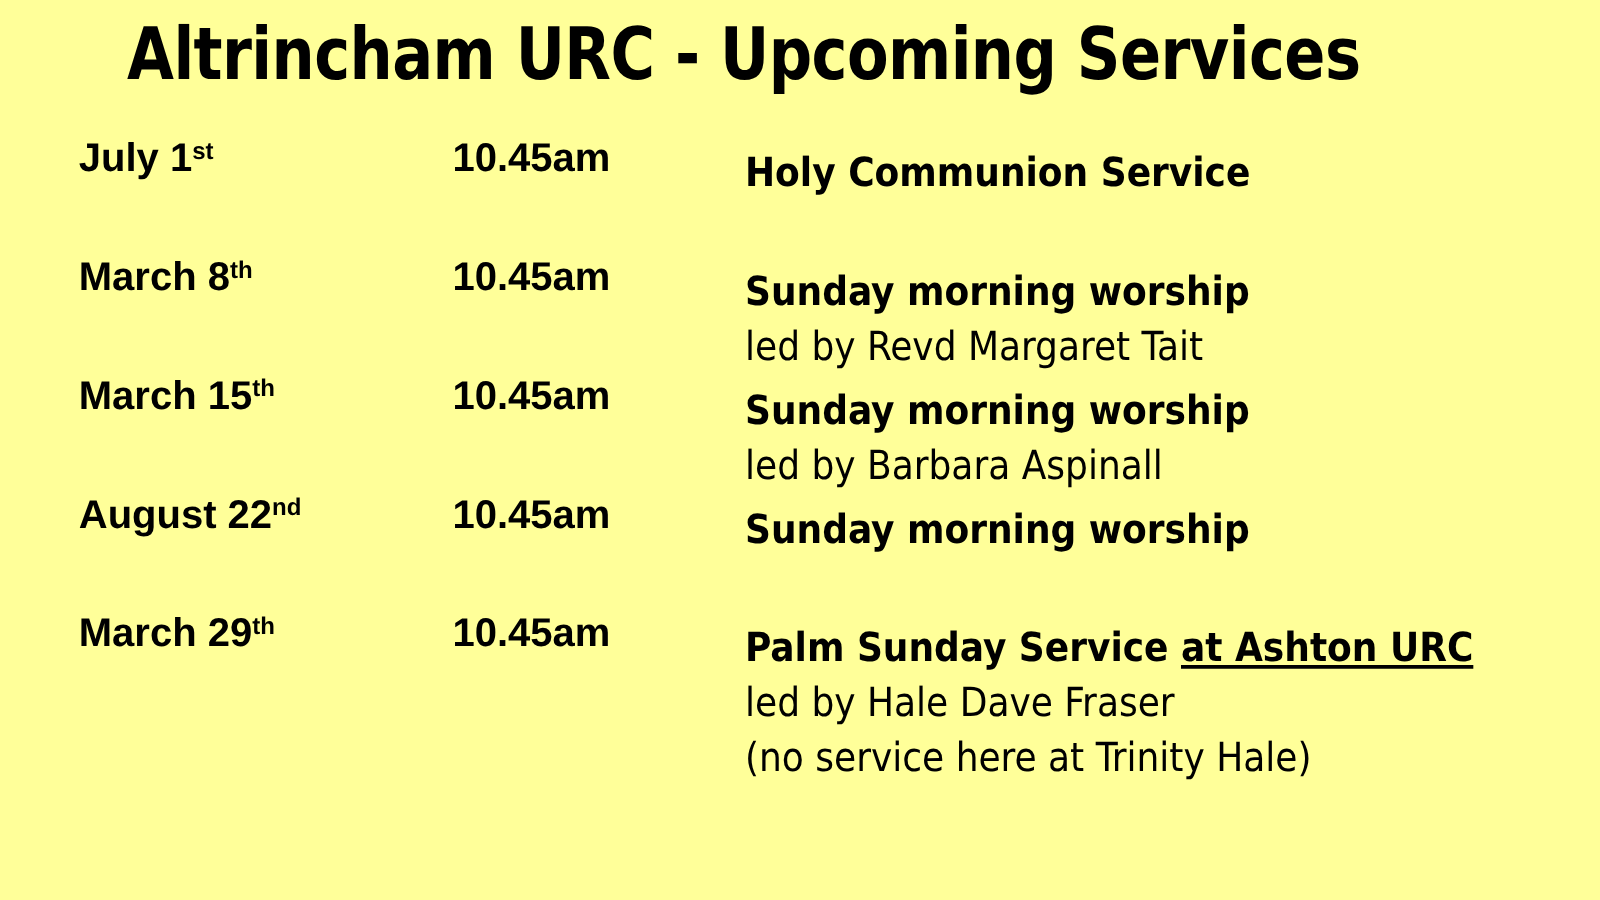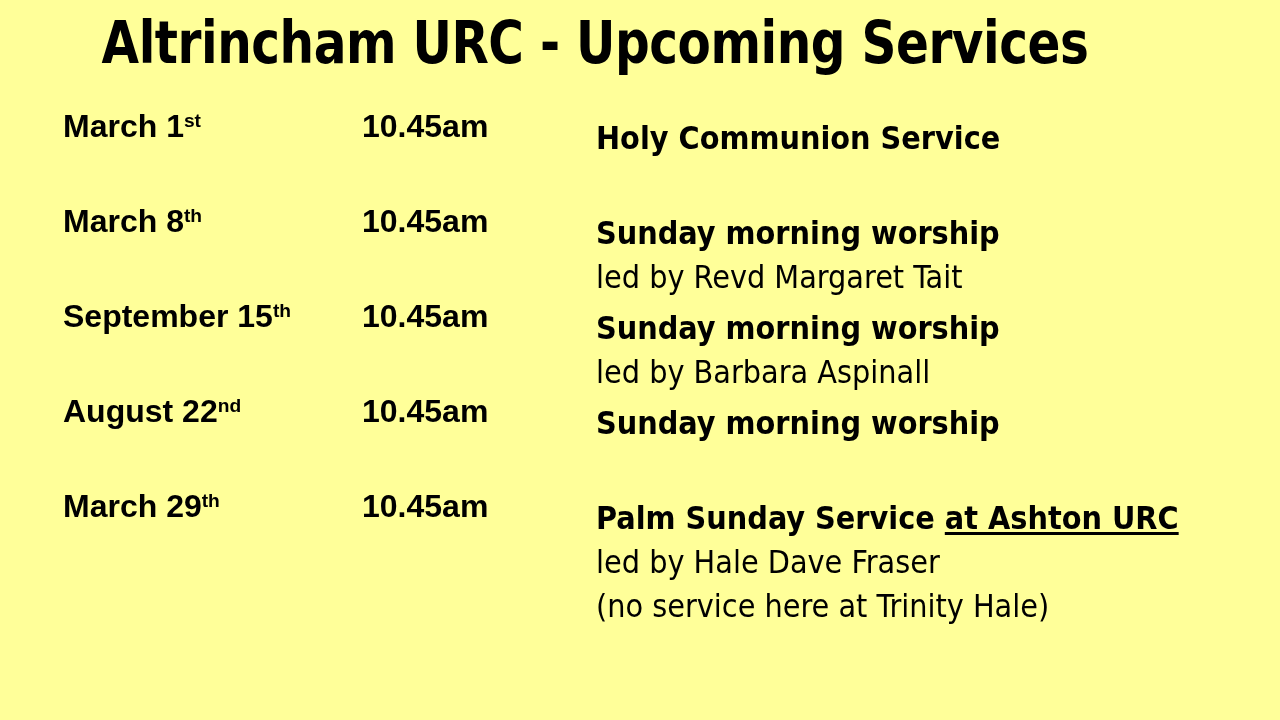--- a/index.html
+++ b/index.html
@@ -107,38 +107,38 @@
 </head>
 <body style="background: rgb(255, 255, 153);">
 
 <div id="slide" style="background: rgb(255, 255, 153); color: rgb(0, 0, 0);">
 
   <div id="slide-title">Altrincham URC - Upcoming Services</div>
 
   <div id="service-list">
 
     <div class="service-row">
-      <div class="col-date"><span>March 1</span><sup>st</sup></div>
+      <div class="col-date"><span>July 1</span><sup>st</sup></div>
       <div class="col-time">10.45am</div>
       <div class="col-detail">
         <div class="detail-line primary"><span>Holy Communion Service</span><span class="underlined"></span></div>
       </div>
     </div>
 
     <div class="service-row">
       <div class="col-date"><span>March 8</span><sup>th</sup></div>
       <div class="col-time">10.45am</div>
       <div class="col-detail">
         <div class="detail-line primary"><span>Sunday morning worship</span><span class="underlined"></span></div>
         <div class="detail-line secondary">led by Revd Margaret Tait</div>
       </div>
     </div>
 
     <div class="service-row">
-      <div class="col-date"><span>September 15</span><sup>th</sup></div>
+      <div class="col-date"><span>March 15</span><sup>th</sup></div>
       <div class="col-time">10.45am</div>
       <div class="col-detail">
         <div class="detail-line primary"><span>Sunday morning worship</span><span class="underlined"></span></div>
         <div class="detail-line secondary">led by Barbara Aspinall</div>
       </div>
     </div>
 
     <div class="service-row">
       <div class="col-date"><span>August 22</span><sup>nd</sup></div>
       <div class="col-time">10.45am</div>

